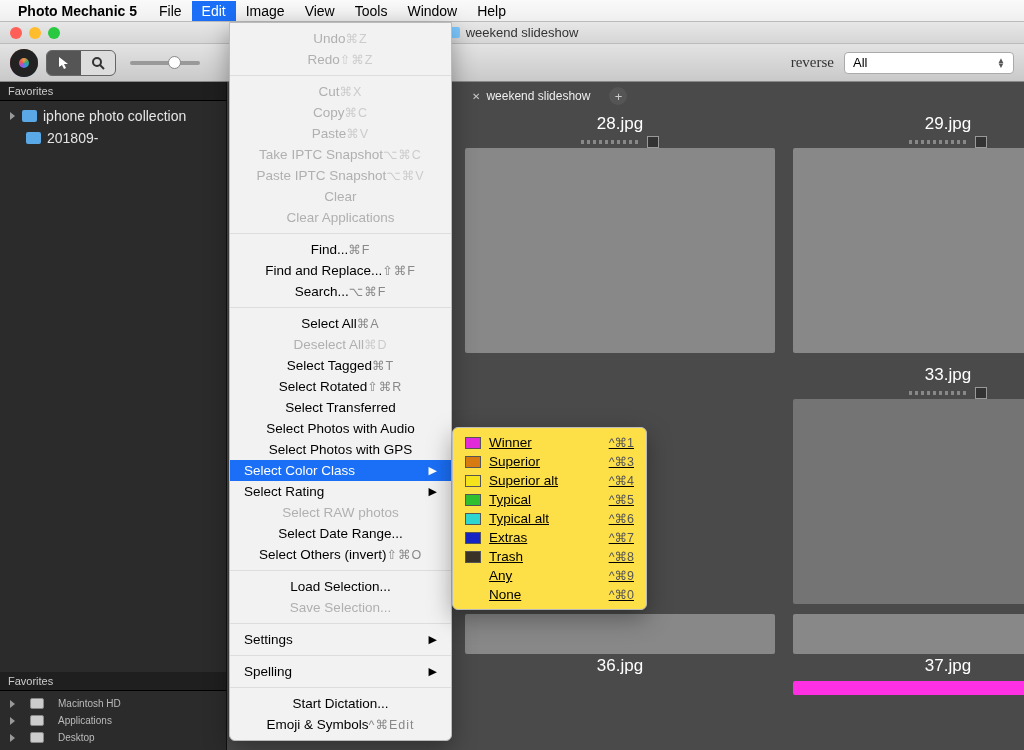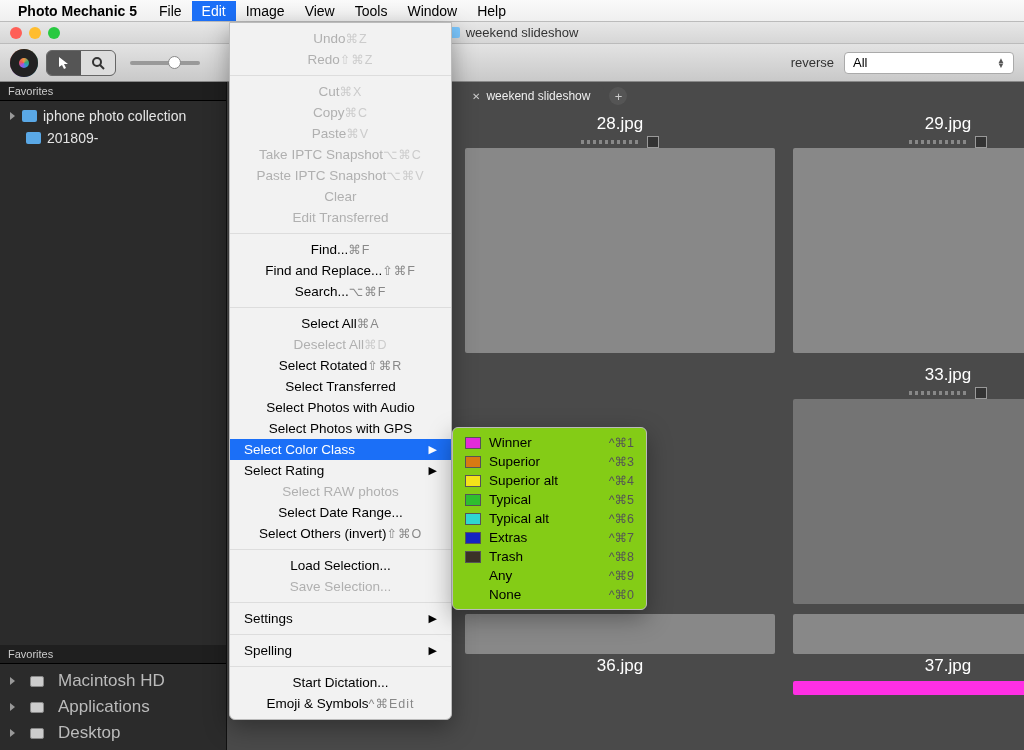--- a/index.html
+++ b/index.html
@@ -24,36 +24,36 @@
 .toolbar { display:flex; align-items:center; height: 38px; background: linear-gradient(#e3e3e3,#c9c9c9); border-bottom:1px solid #888; padding:0 10px; gap:8px;}
 .aperture{width:28px;height:28px;border-radius:50%;background:
   conic-gradient(#e94,#3a7,#39c,#95e,#e55,#e94); box-shadow: inset 0 0 0 9px #222, inset 0 0 0 13px #fff0;}
 .tool-seg{display:flex;background:#888;border-radius:6px;overflow:hidden;border:1px solid #666;}
 .tool-seg div{width:34px;height:24px;display:flex;align-items:center;justify-content:center;}
 .tool-seg .dark{background:#555;color:#fff;}
 .tool-seg .light{background:#ddd;}
 .zoom-slider{width:70px;height:4px;background:#999;border-radius:2px;position:relative;margin-left:6px;}
 .zoom-slider .knob{position:absolute;width:13px;height:13px;border-radius:50%;background:#fff;border:1px solid #888;top:-5px;left:38px;}
 .toolbar-right{margin-left:auto;display:flex;align-items:center;gap:10px;}
-.sort-label{font-size:13px;color:#333;}
+.sort-label{font-size:15px;color:#333;font-family:Liberation Serif, serif;}
 .sort-select{height:22px;min-width:170px;background:#fff;border:1px solid #aaa;border-radius:4px;display:flex;align-items:center;padding:0 8px;justify-content:space-between;font-size:13px;}
 .sort-select .chev{display:flex;flex-direction:column;gap:0;line-height:5px;font-size:8px;color:#555;}
 
 
 .main { display:flex; height: calc(750px - 22px - 22px - 38px); }
 .leftpane{ width:227px; background:#2b2b2b; color:#d5d5d5; display:flex; flex-direction:column; border-right:1px solid #111;}
 .rightpane{ flex:1; background:#4a4a4a; position:relative; overflow:hidden;}
 
 .panehdr{background:#1f1f1f;color:#ccc;font-size:11px;padding:3px 8px;border-bottom:1px solid #000;}
 .favlist{flex:1;padding:4px 4px;}
 .favitem{display:flex;align-items:center;gap:6px;padding:3px 6px;font-size:14px;color:#e5e5e5;}
 .disc{width:6px;height:6px;border-left:5px solid #999;border-top:4px solid transparent;border-bottom:4px solid transparent;}
 .foldericon{width:15px;height:12px;background:#5aa8e6;border-radius:2px;}
 .navlist{padding:4px 4px;}
-.navitem{display:flex;align-items:center;gap:14px;padding:3px 6px;font-size:17px;color:#bbb;}
+.navitem{display:flex;align-items:center;gap:14px;padding:3px 6px;font-size:10px;color:#bbb;}
 .hdd{width:14px;height:11px;background:#ccc;border:1px solid #888;border-radius:2px;}
 
 
 .tabs{display:flex;align-items:flex-end;height:26px;padding-left:230px;background:transparent;position:absolute;top:0;left:0;right:0;}
 .tabs-inner{display:flex;align-items:center;gap:1px;}
 .tab{background:#6a6a6a;color:#eee;font-size:12px;padding:5px 14px 5px 10px;border-top-left-radius:6px;border-top-right-radius:6px;display:flex;align-items:center;gap:6px;}
 .tab.active{background:#4a4a4a;}
 .tab .x{font-size:10px;color:#ccc;}
 .tabadd{width:18px;height:18px;border-radius:50%;background:#555;color:#ccc;display:flex;align-items:center;justify-content:center;margin-left:4px;font-size:13px;}
 
@@ -89,21 +89,21 @@
 .menu{position:absolute;top:22px;left:229px;width:223px;background:#f2f2f2;border:1px solid #bbb;border-radius:0 0 6px 6px;box-shadow:0 8px 25px rgba(0,0,0,.35);padding:5px 0;z-index:100;font-size:13.5px;}
 .menu .mi{display:flex;align-items:center;justify-content:center;padding:3px 14px;color:#000;}
 .menu .mi.disabled{color:#b0b0b0;}
 .menu .mi.hi{background:#1b6ff7;color:#fff;}
 .menu .mi .sc{color:#888;font-size:12.5px;letter-spacing:1px;}
 .menu .mi.disabled .sc{color:#ccc;}
 .menu hr{border:none;border-top:1px solid #ddd;margin:5px 0;}
 .menu .mi .arr{font-size:11px;margin-left:auto;}
 
 
-.submenu{position:absolute;top:427px;left:452px;width:195px;background:#84cc16;border:1px solid #bbb;border-radius:6px;box-shadow:0 8px 25px rgba(0,0,0,.35);padding:5px 0;z-index:110;font-size:13.5px;}
+.submenu{position:absolute;top:427px;left:452px;width:195px;background:#fde047;border:1px solid #bbb;border-radius:6px;box-shadow:0 8px 25px rgba(0,0,0,.35);padding:5px 0;z-index:110;font-size:13.5px;text-decoration:underline;}
 .submenu .si{display:flex;align-items:center;gap:8px;padding:2px 12px;}
 .submenu .si .sw{width:16px;height:12px;border:1px solid #555;}
 .submenu .si .lbl{flex:1;}
 .submenu .si .sc{color:#555;font-size:12.5px;letter-spacing:0;}
 
 </style>
 </head>
 <body>
 
 <div class="menubar">
@@ -289,21 +289,21 @@
       <span class="sc">⌥⌘C</span>
     </div>
     <div class="mi disabled">
       <span>Paste IPTC Snapshot</span>
       <span class="sc">⌥⌘V</span>
     </div>
     <div class="mi disabled">
       <span>Clear</span>
     </div>
     <div class="mi disabled">
-      <span>Edit Transferred</span>
+      <span>Clear Applications</span>
     </div>
     <hr>
     <div class="mi">
       <span>Find...</span>
       <span class="sc">⌘F</span>
     </div>
     <div class="mi">
       <span>Find and Replace...</span>
       <span class="sc">⇧⌘F</span>
     </div>
@@ -312,20 +312,24 @@
       <span class="sc">⌥⌘F</span>
     </div>
     <hr>
     <div class="mi">
       <span>Select All</span>
       <span class="sc">⌘A</span>
     </div>
     <div class="mi disabled">
       <span>Deselect All</span>
       <span class="sc">⌘D</span>
+    </div>
+    <div class="mi">
+      <span>Select Tagged</span>
+      <span class="sc">⌘T</span>
     </div>
     <div class="mi">
       <span>Select Rotated</span>
       <span class="sc">⇧⌘R</span>
     </div>
     <div class="mi">
       <span>Select Transferred</span>
     </div>
     <div class="mi">
       <span>Select Photos with Audio</span>

